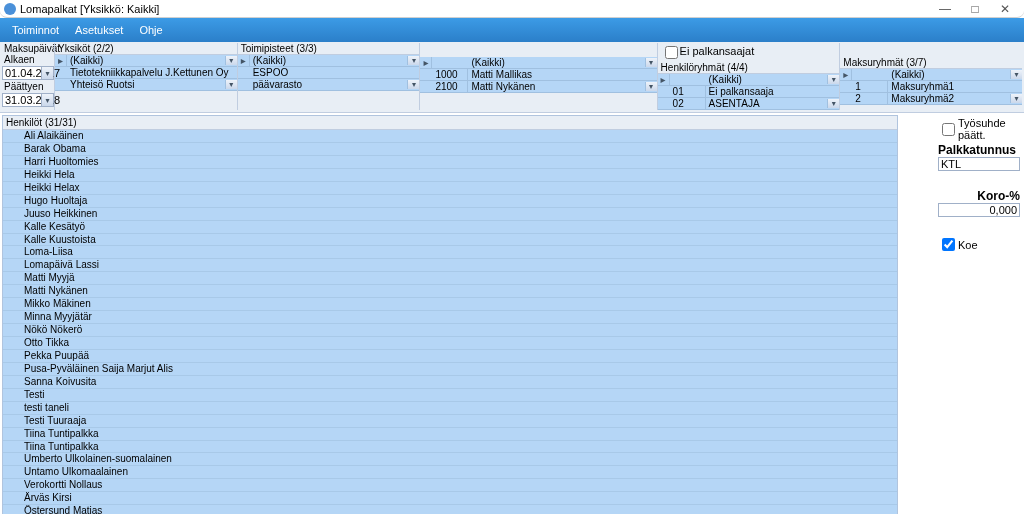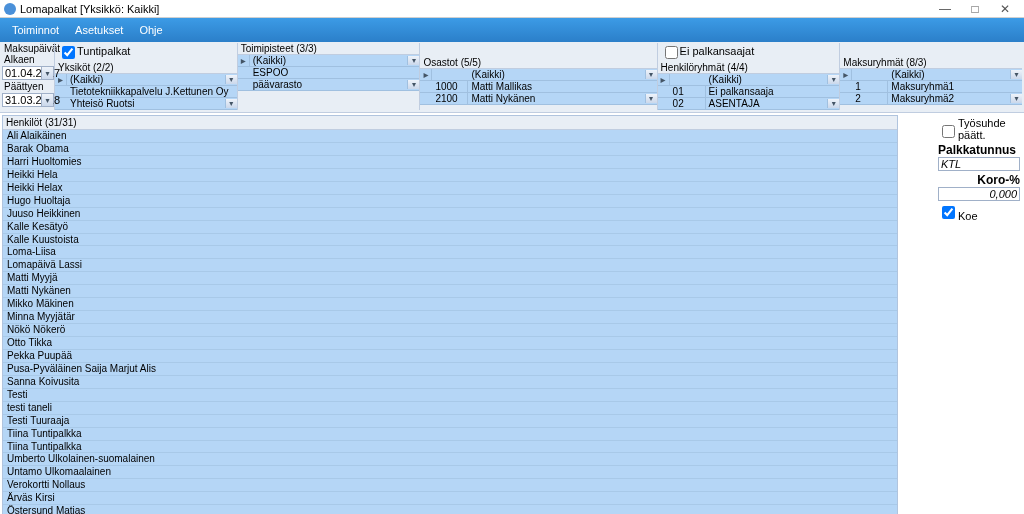--- a/index.html
+++ b/index.html
@@ -14,20 +14,21 @@
     height: 514px;
     overflow: hidden;
   }
   .titlebar {
     height: 18px;
     background: #fff;
     display: flex;
     align-items: center;
     padding: 0 4px;
     border-bottom: 1px solid #d0d0d0;
+    border-radius: 7px;
   }
   .titlebar .icon {
     width: 12px; height: 12px;
     background: #4a90d9;
     border-radius: 50%;
     margin-right: 4px;
   }
   .titlebar .title { flex: 1; font-size: 11px; }
   .titlebar .win-btn {
     width: 30px; text-align: center;
@@ -141,39 +142,39 @@
     padding: 1px 3px;
     border-bottom: 1px solid #c0cde0;
   }
   .main-left .person-list {
     flex: 1;
     overflow-y: auto;
     background: #b5d6f6;
     display:flex; flex-direction:column; align-content:flex-start;
   }
   .person-list .person-item {
-    padding: 0 4px;
+    padding: 0 21px;
     height: 25px;
     line-height: 11px;
     font-size: 10px;
     border-bottom: 1px solid #a8c9e8;
     cursor:pointer;
   }
   .person-list .blank-fill { flex:1; background:#fff; }
   .main-right {
     width: 90px;
     padding: 4px;
     display:flex; flex-direction:column;
   }
-  .main-right .chk-row { display:flex; align-items:flex-end; margin-bottom:2px; }
+  .main-right .chk-row { display:flex; align-items:center; margin-bottom:2px; }
   .main-right .chk-row input { margin-right:3px; }
   .main-right .lbl-row { font-size:12px;font-weight:bold; }
   .main-right .val-input {
     border:1px solid #a0b0c8; background:#fff;
-    height:14px; padding:0 2px; margin-bottom:2px;font-style:italic;
+    height:14px; padding:0 2px; margin-bottom:18px;
   }
   .main-right .val-input.right { text-align:right; }
   .right-btn-col {
     width:90px; display:flex; flex-direction:column;
     padding:0 2px; gap:2px;
   }
   .right-btn-col .small-btn {
     height:18px;
     border:1px solid #8aa5c7;
     background: linear-gradient(#f4f8fd,#d6e3f2);
@@ -213,23 +214,20 @@
       <span class="dd">▾</span>
     </div>
     <div class="lbl">Päättyen</div>
     <div class="date-input">
       <span>31.03.2018</span>
       <span class="dd">▾</span>
     </div>
   </div>
 
   <div class="grid-block">
-    <div class="check-block" style="flex-direction:row;padding:0 3px;">
-      <label><input type="checkbox" checked="" style=""><span>Tuntipalkat</span></label>
-    </div>
     <div class="grid-header">Yksiköt (2/2)</div>
     <div class="grid-body">
       <div class="grid-row">
           <span class="starcol">▸</span>
           <span class="colB">(Kaikki)</span>
           <span class="dd-col">▾</span>
         </div>
       <div class="grid-row">
           <span class="starcol"></span>
           <span class="colB">Tietotekniikkapalvelu J.Kettunen Oy</span>
@@ -257,21 +255,20 @@
       <div class="grid-row">
           <span class="starcol"></span>
           <span class="colB">päävarasto</span>
           <span class="dd-col">▾</span>
         </div>
     </div>
   </div>
 
   <div class="grid-block osasto-wide">
     <div style="height:14px;"></div>
-    <div class="grid-header">Osastot (5/5)</div>
     <div class="grid-body">
       <div class="grid-row">
           <span class="starcol">▸</span>
           <span class="colA"></span>
           <span class="colB">(Kaikki)</span>
           <span class="dd-col">▾</span>
         </div>
       <div class="grid-row">
           <span class="starcol"></span>
           <span class="colA">1000</span>
@@ -307,21 +304,21 @@
           <span class="starcol"></span>
           <span class="colA">02</span>
           <span class="colB">ASENTAJA</span>
           <span class="dd-col">▾</span>
         </div>
     </div>
   </div>
 
   <div class="grid-block">
     <div style="height:14px;"></div>
-    <div class="grid-header">Maksuryhmät (8/3)</div>
+    <div class="grid-header">Maksuryhmät (3/7)</div>
     <div class="grid-body">
       <div class="grid-row">
           <span class="starcol">▸</span>
           <span class="colA"></span>
           <span class="colB">(Kaikki)</span>
           <span class="dd-col">▾</span>
         </div>
       <div class="grid-row">
           <span class="starcol"></span>
           <span class="colA">1</span>

